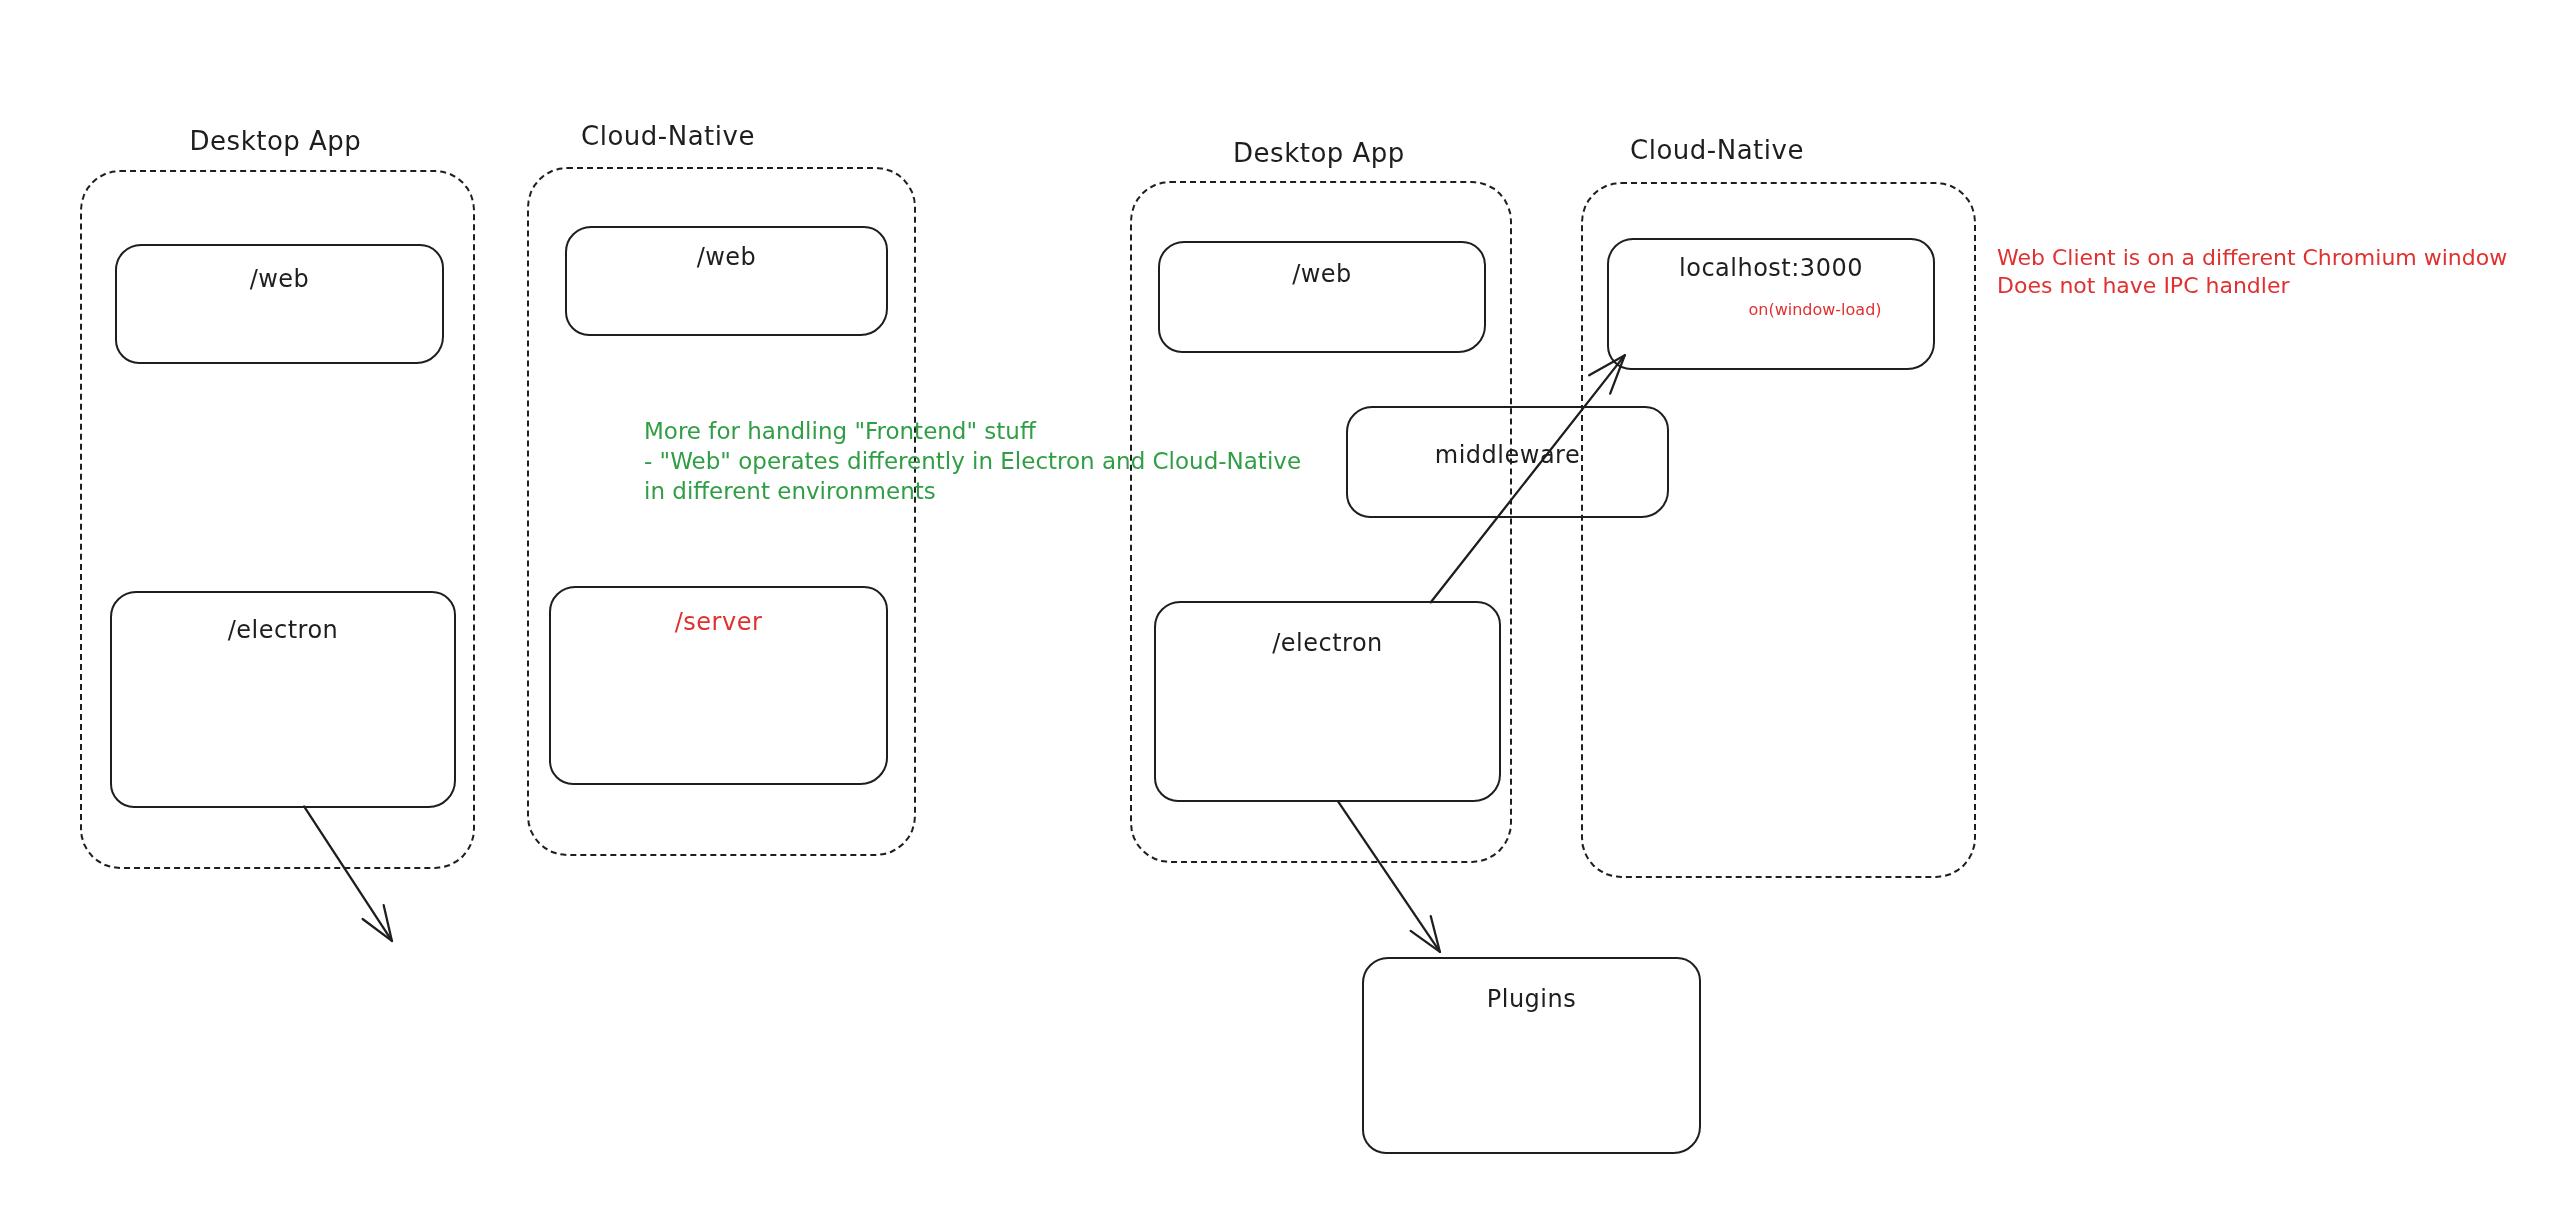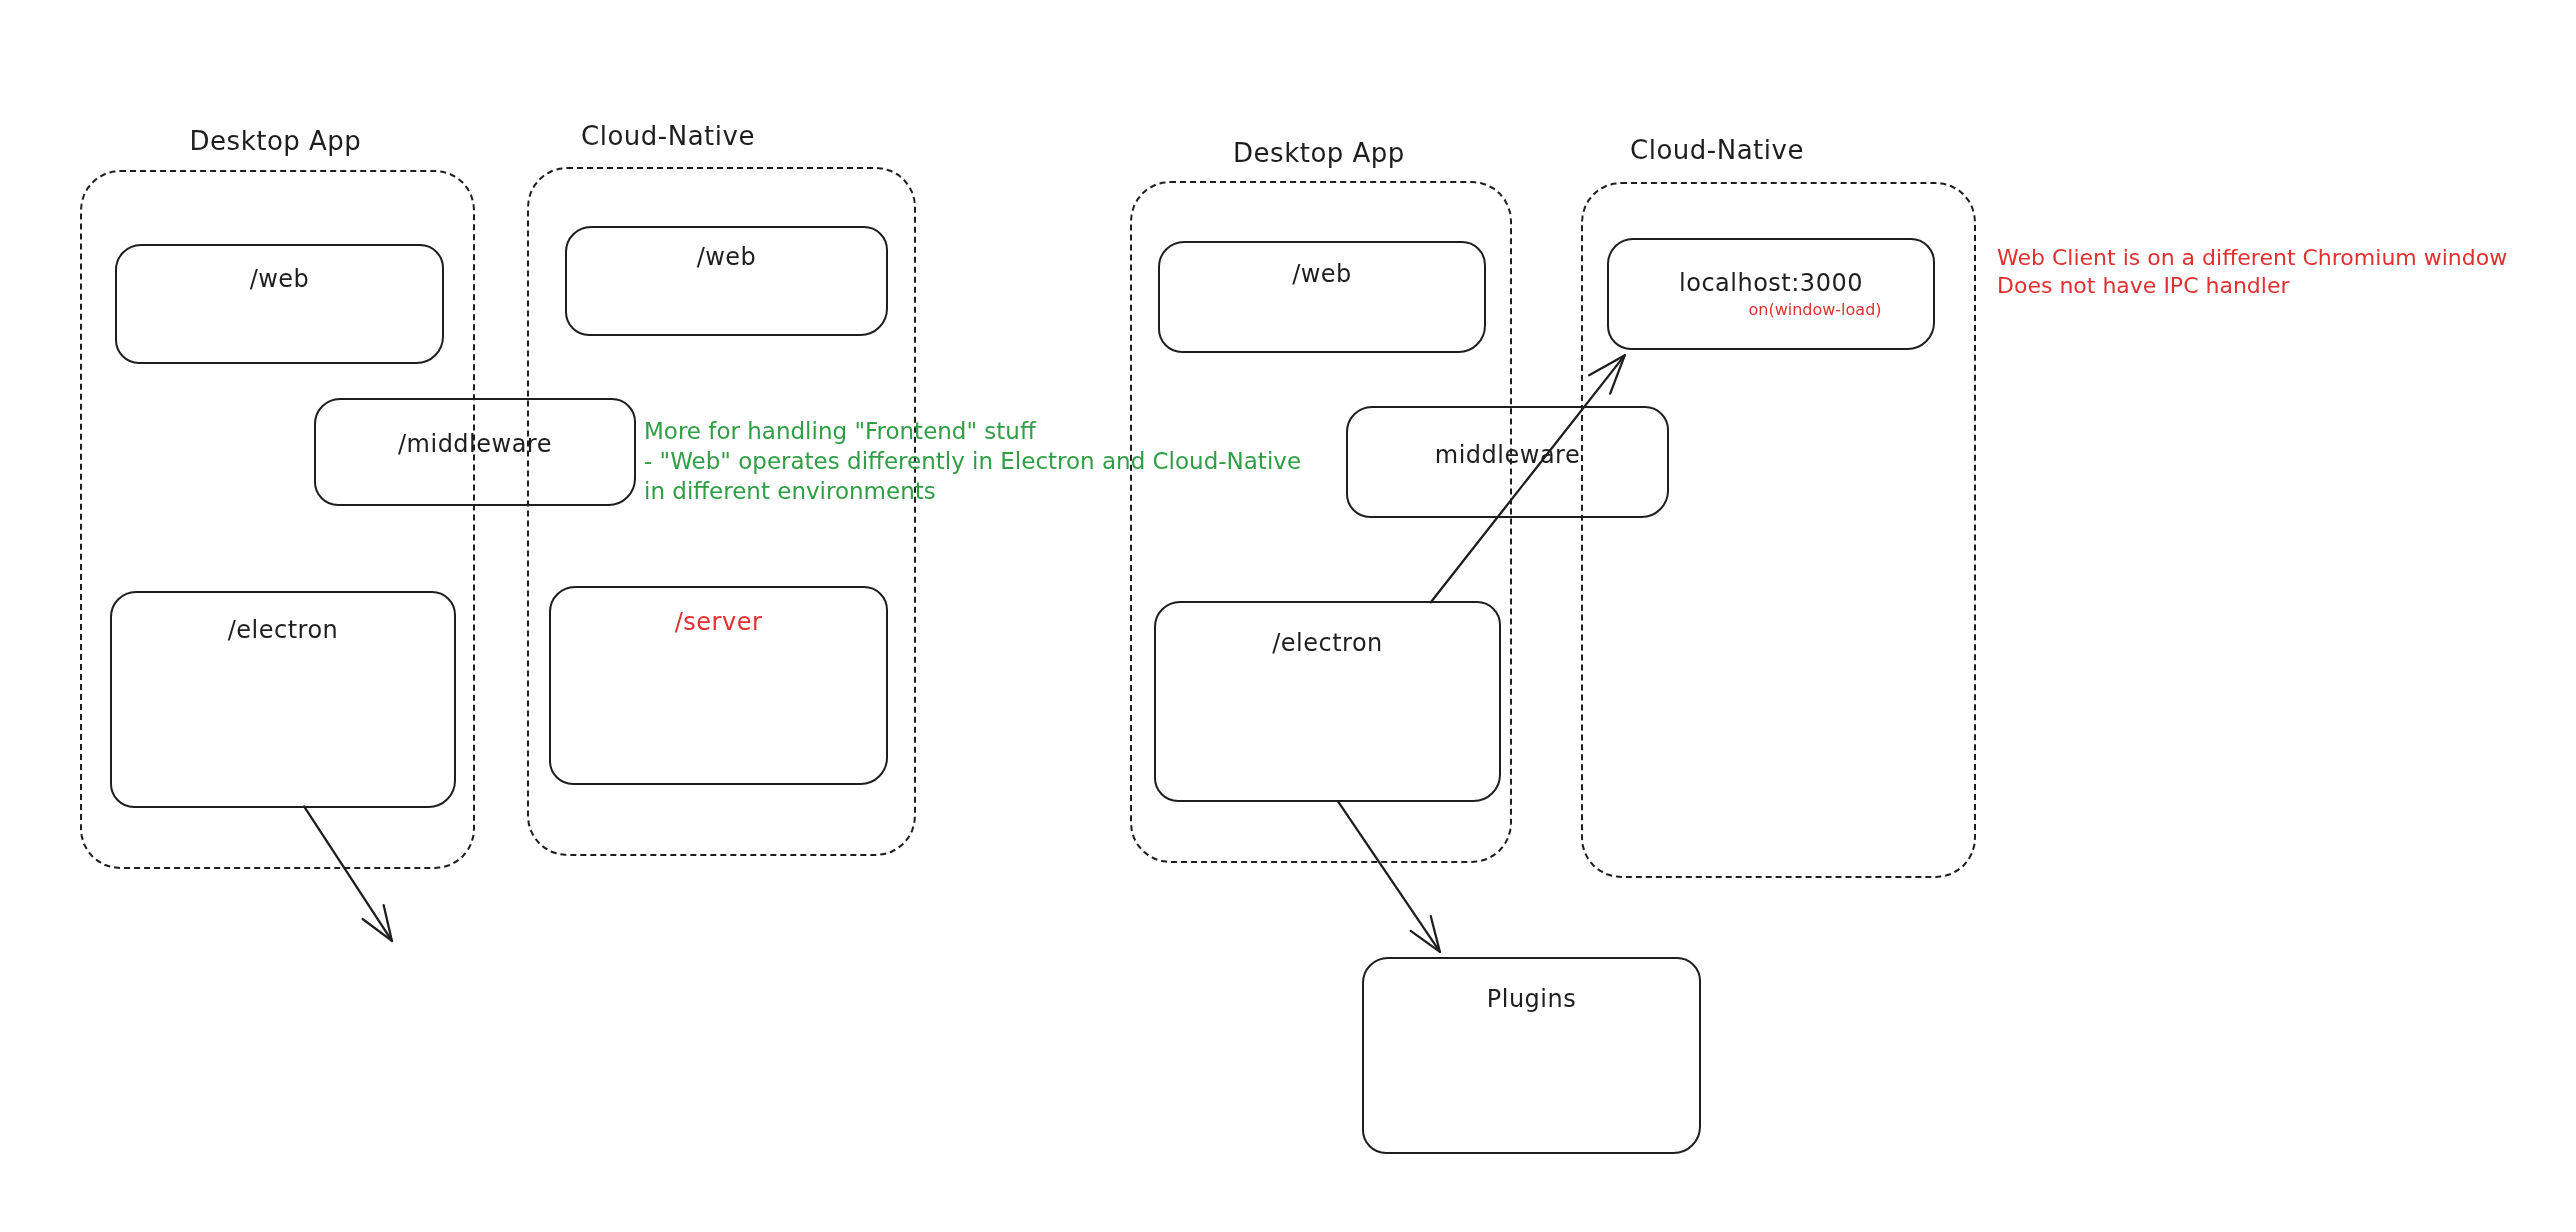--- a/index.html
+++ b/index.html
@@ -52,23 +52,20 @@
   <div class="container" style="left:527px; top:167px; width:385px; height:685px;"></div>
 
   <div class="box" style="left:115px; top:244px; width:329px; height:120px; padding-top:19px;">
     <span class="lbl">/web</span>
   </div>
 
   <div class="box" style="left:565px; top:226px; width:323px; height:110px; padding-top:14.6px;">
     <span class="lbl">/web</span>
   </div>
 
-  <div class="box" style="left:314px; top:398px; width:322px; height:108px; padding-top:30px;">
-    <span class="lbl">/middleware</span>
-  </div>
 
   <div class="box" style="left:110px; top:591px; width:346px; height:217px; padding-top:23px;">
     <span class="lbl">/electron</span>
   </div>
 
   <div class="box" style="left:549px; top:586px; width:339px; height:199px; padding-top:20px;">
     <span class="lbl red-text">/server</span>
   </div>
 
 
@@ -81,21 +78,21 @@
   <div class="ctitle" style="left:1130px; top:138px; width:378px;">Desktop App</div>
   <div class="ctitle" style="left:1598px; top:135px; width:238px;">Cloud-Native</div>
 
   <div class="container" style="left:1130px; top:181px; width:378px; height:678px;"></div>
   <div class="container" style="left:1581px; top:182px; width:391px; height:692px;"></div>
 
   <div class="box" style="left:1158px; top:241px; width:328px; height:112px; padding-top:17.4px;">
     <span class="lbl">/web</span>
   </div>
 
-  <div class="box" style="left:1607px; top:238px; width:328px; height:112px; padding-top:29px;">
+  <div class="box" style="left:1607px; top:238px; width:328px; height:132px; padding-top:14px;">
     <span class="lbl">localhost:3000</span>
     <span class="sub-label" style="left:103px; top:60px; width:206px;">on(window-load)</span>
   </div>
 
   <div class="box" style="left:1346px; top:406px; width:323px; height:112px; padding-top:33px;">
     <span class="lbl">middleware</span>
   </div>
 
   <div class="box" style="left:1154px; top:601px; width:347px; height:201px; padding-top:26px;">
     <span class="lbl">/electron</span>

